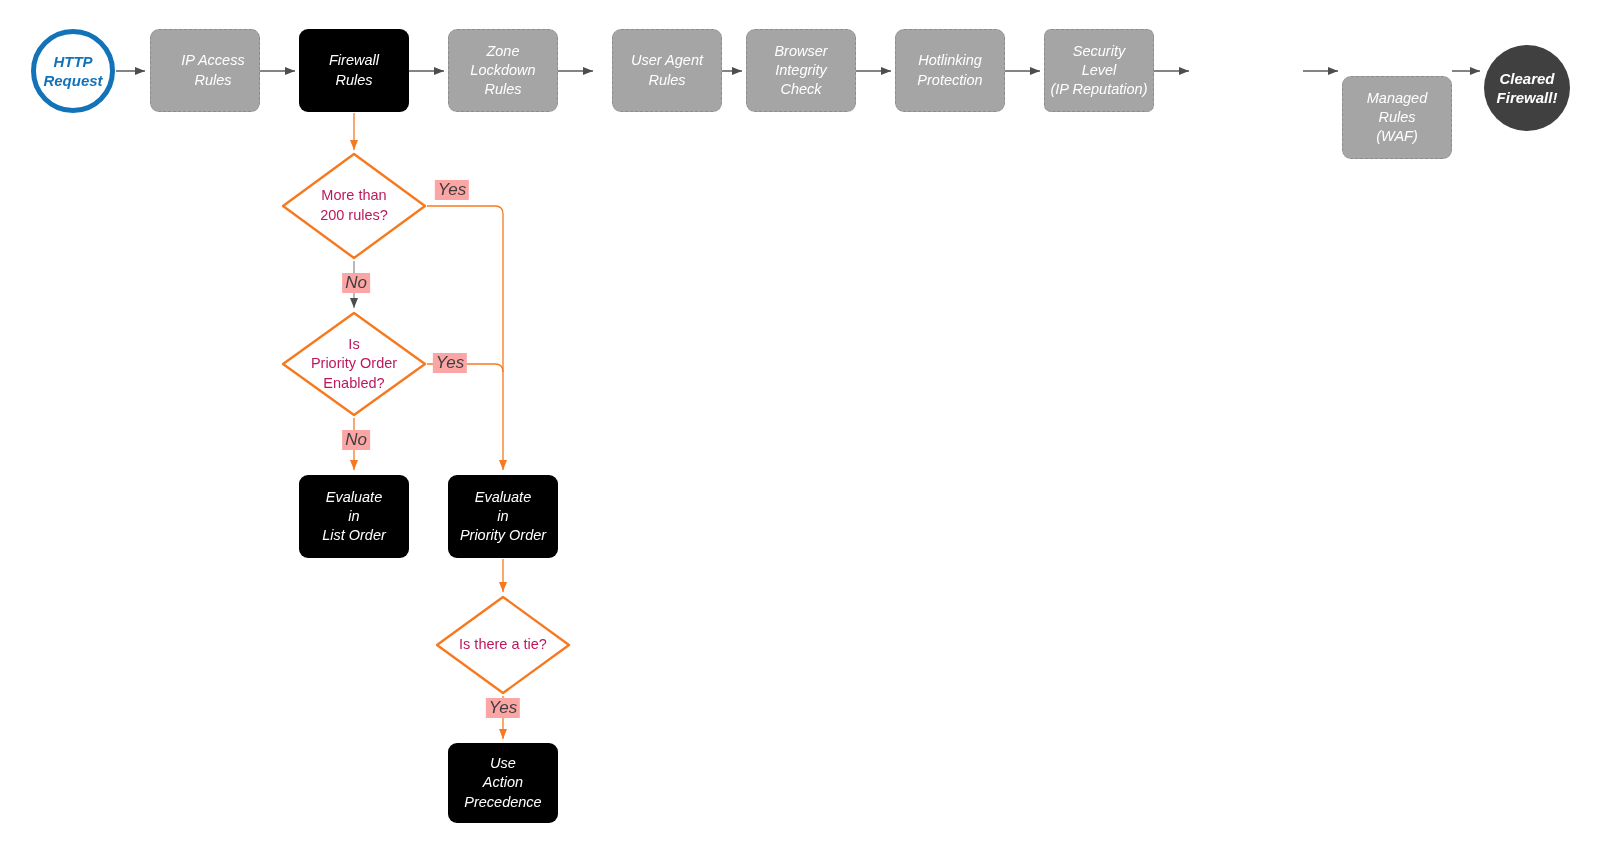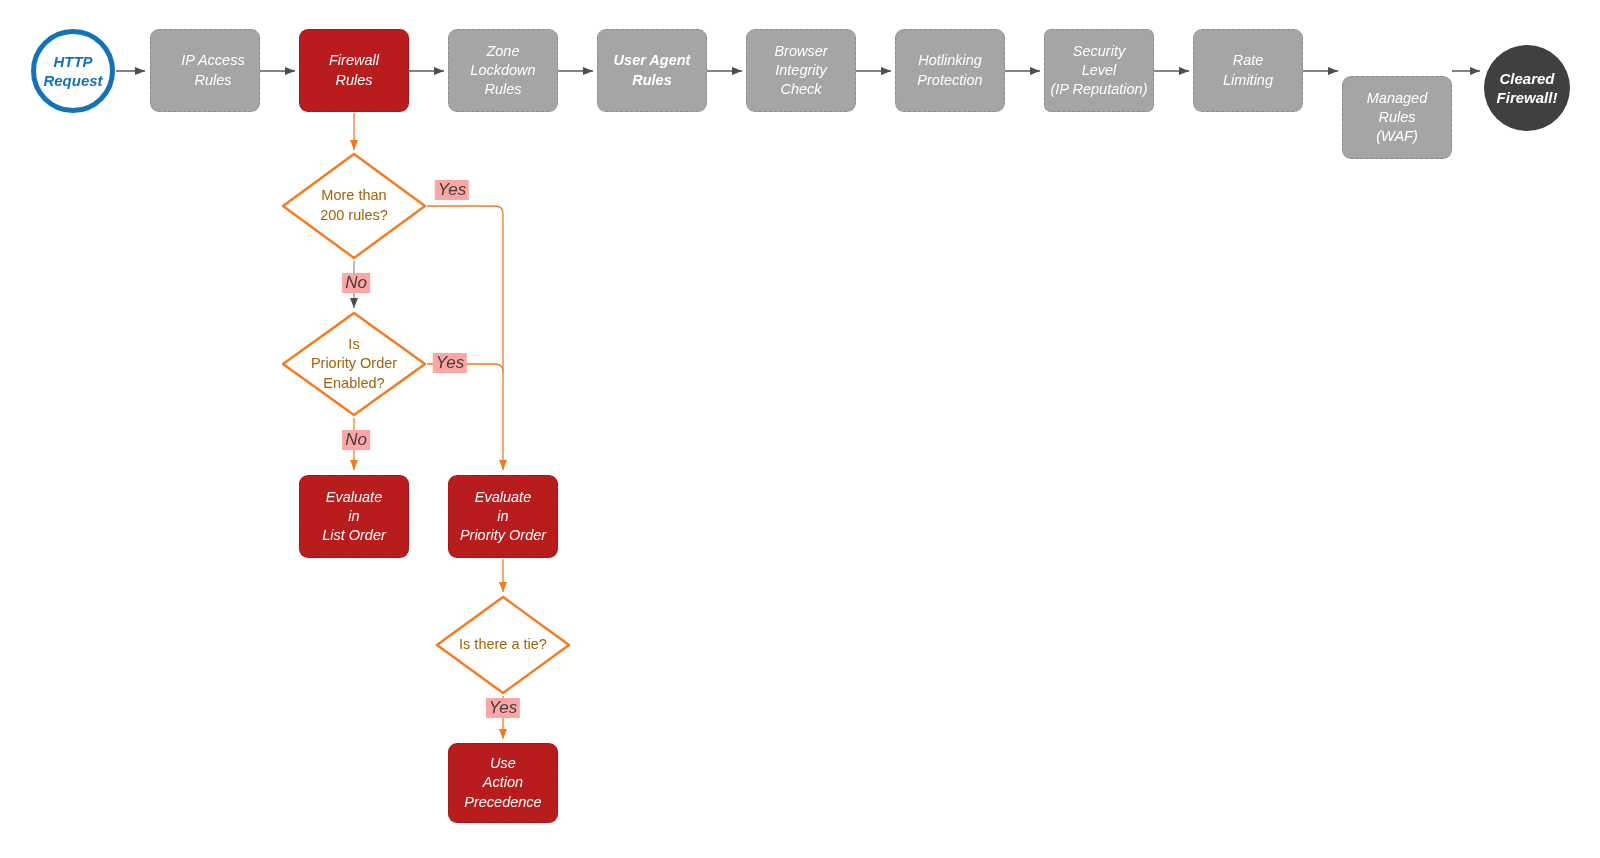--- a/index.html
+++ b/index.html
@@ -11,37 +11,37 @@
   #canvas{position:absolute;left:0;top:0;width:1600px;height:858px;}
   #wires{position:absolute;left:0;top:0;z-index:1;}
 
   .stage{
     position:absolute;width:110px;height:83px;border-radius:9px;
     display:flex;align-items:center;justify-content:center;text-align:center;
     font-style:italic;font-size:14.5px;line-height:1.32;color:#ffffff;
     white-space:pre-line;box-sizing:border-box;z-index:2;
   }
   .stage.gray{background:#A5A5A5;border:1px dashed #8C8C8C;}
-  .stage.orange{background:#b91c1c;border:1px dashed rgba(0,0,0,0.18);font-style:italic;}
+  .stage.orange{background:#000000;border:1px dashed rgba(0,0,0,0.18);font-style:italic;}
 
   .circle{
     position:absolute;border-radius:50%;
     display:flex;align-items:center;justify-content:center;text-align:center;
     font-weight:bold;font-style:italic;font-size:15px;line-height:1.3;
     white-space:pre-line;box-sizing:border-box;z-index:2;
   }
   #n-start{left:31px;top:29px;width:84px;height:84px;background:#ffffff;border:5px solid #1273B9;color:#1273B9;}
   #n-end{left:1484px;top:45px;width:86px;height:86px;background:#404040;color:#ffffff;}
 
   .diamond{position:absolute;z-index:2;}
   .diamond svg{position:absolute;left:0;top:0;}
   .diamond .dlabel{
     position:absolute;left:0;top:0;right:0;bottom:0;
     display:flex;align-items:center;justify-content:center;text-align:center;
-    font-size:14.5px;color:#a16207;white-space:pre-line;line-height:1.35;
+    font-size:14.5px;color:#be185d;white-space:pre-line;line-height:1.35;
   }
   #d1{left:281px;top:152px;width:146px;height:108px;}
   #d2{left:281px;top:311px;width:146px;height:106px;}
   #d3{left:435px;top:595px;width:136px;height:100px;}
 
   .edge-label{
     position:absolute;transform:translate(-50%,-50%);
     font-style:italic;font-size:17px;color:#3E3E3E;background:#fca5a5;
     padding:0 3px;z-index:3;white-space:nowrap;
   }
@@ -101,41 +101,37 @@
   </div>
   <div class="stage orange" style="left:299px;top:29px;">
     <span>Firewall
 Rules</span>
   </div>
   <div class="stage gray" style="left:448px;top:29px;">
     <span>Zone
 Lockdown
 Rules</span>
   </div>
-  <div class="stage gray" style="left:597px;top:29px;font-weight:bold;">
+  <div class="stage gray" style="left:612px;top:29px;">
     <span>User Agent
 Rules</span>
   </div>
   <div class="stage gray" style="left:746px;top:29px;">
     <span>Browser
 Integrity
 Check</span>
   </div>
   <div class="stage gray" style="left:895px;top:29px;">
     <span>Hotlinking
 Protection</span>
   </div>
   <div class="stage gray" style="left:1044px;top:29px;border-radius:7px;">
     <span>Security
 Level
 (IP Reputation)</span>
-  </div>
-  <div class="stage gray" style="left:1193px;top:29px;">
-    <span>Rate
-Limiting</span>
   </div>
   <div class="stage gray" style="left:1342px;top:29px;margin-top:47px;">
     <span>Managed
 Rules
 (WAF)</span>
   </div>
 
   <div id="d1" class="diamond">
     <svg width="146" height="108" viewBox="0 0 146 108">
       <polygon points="73,2 144,54 73,106 2,54" fill="#ffffff" stroke="#F7791E" stroke-width="2.4" stroke-linejoin="round"></polygon>

